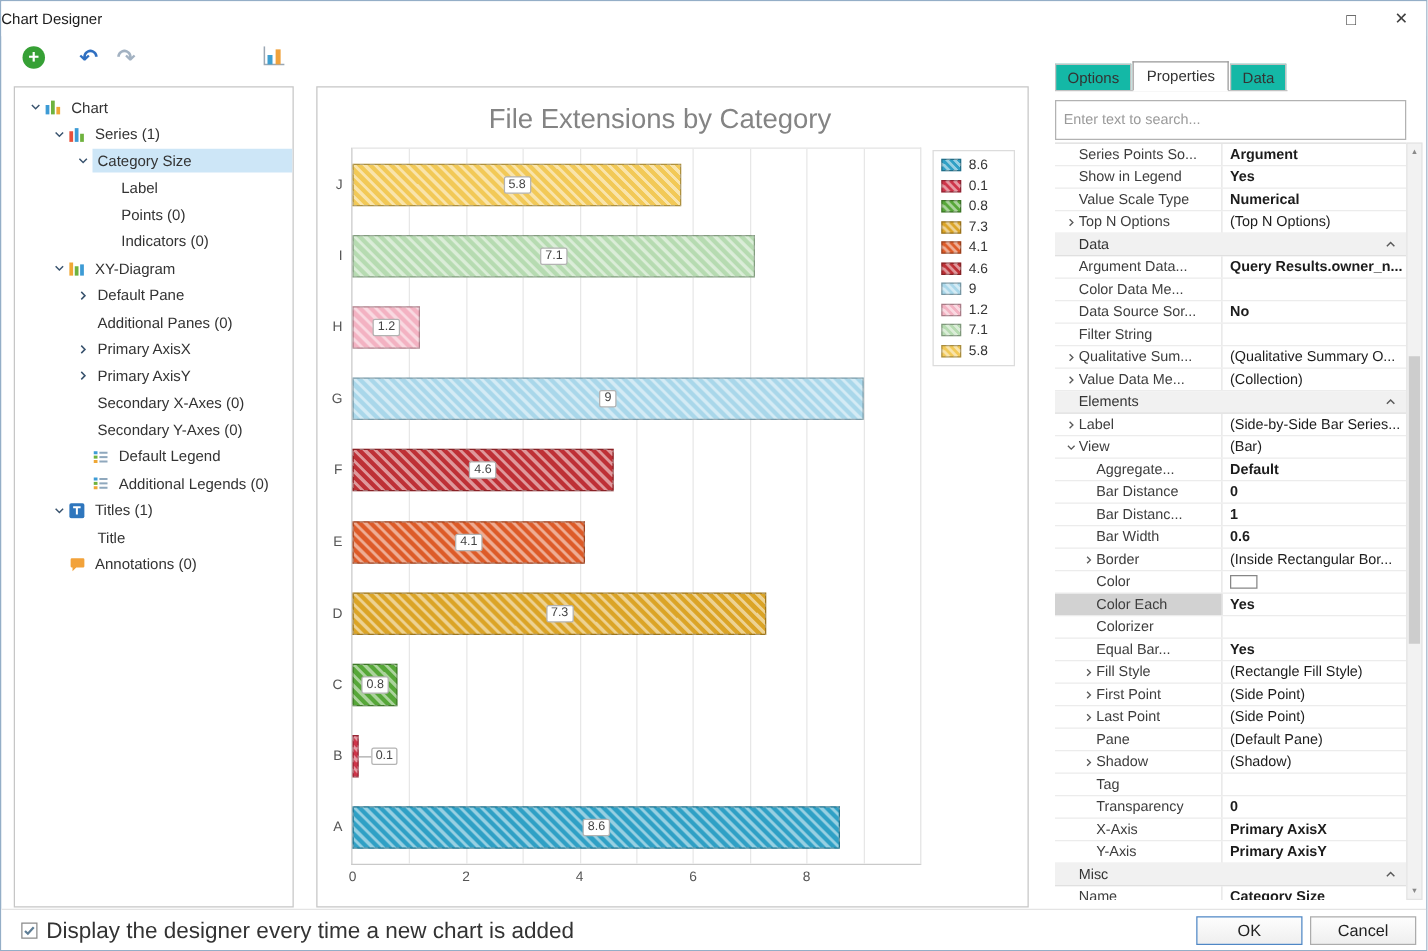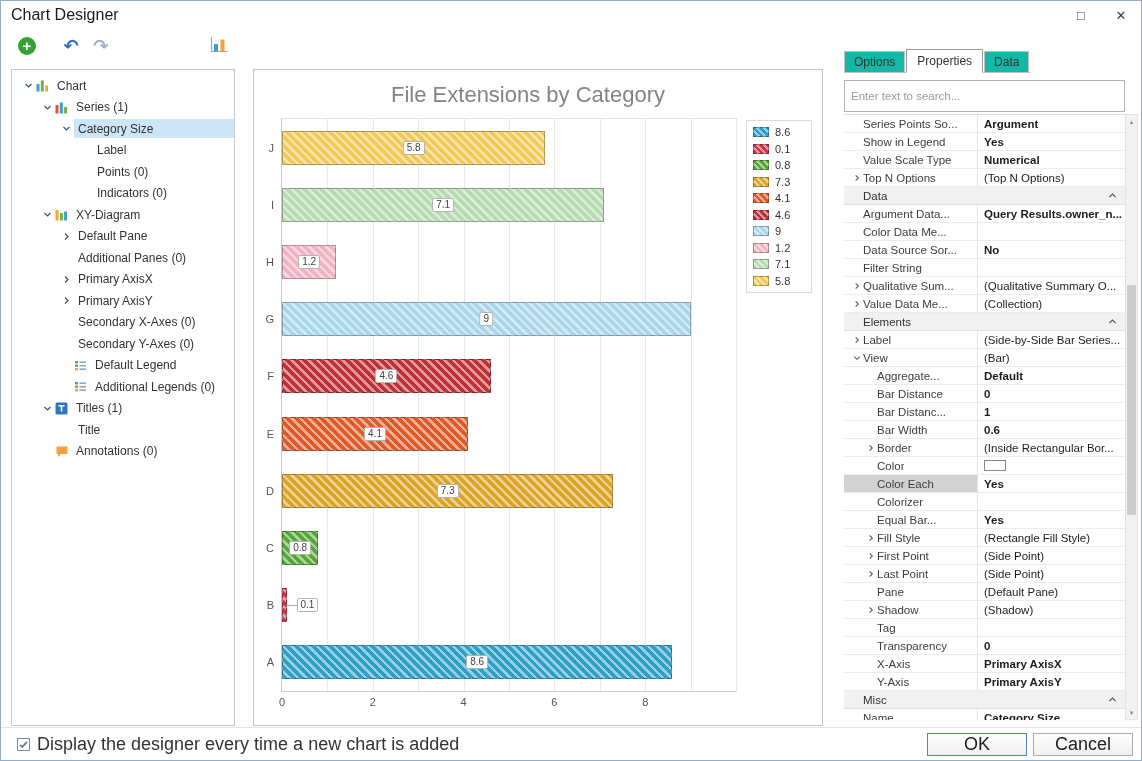--- a/index.html
+++ b/index.html
@@ -1,20 +1,20 @@
 <!DOCTYPE html>
 <html><head>
 <meta charset="utf-8">
 <style>
   *{margin:0;padding:0;box-sizing:border-box}
   body{font-family:"Liberation Sans","DejaVu Sans",sans-serif;background:#d6d6d6}
   .window{position:relative;width:1142px;height:761px;background:#fff;border:1px solid #94aec7;overflow:hidden;font-size:12px;color:#333}
   
   .titlebar{position:absolute;left:0;top:0;right:0;height:28px;background:#fff;display:flex;align-items:center}
-  .title{padding-left:10px;font-size:16px;color:#1b1b1b}
+  .title{padding-left:0;font-size:12px;color:#1b1b1b}
   .win-btns{margin-left:auto;display:flex;height:100%}
   .win-btn{width:40px;display:flex;align-items:center;justify-content:center;font-size:13px;color:#404040;cursor:default}
   
   .toolbar{position:absolute;left:0;top:28px;height:34px;display:flex;align-items:center;padding-left:13px}
   .tb-btn{width:26px;height:26px;display:flex;align-items:center;justify-content:center}
   .add-circle{display:inline-block;width:18px;height:18px;border-radius:50%;background:#36a035;color:#fff;font-size:15px;line-height:17px;text-align:center;font-weight:bold}
   .undo-glyph{font-size:18px;color:#2f6fc1;font-weight:bold}
   .redo-glyph{font-size:18px;color:#a3b2c2;font-weight:bold}
   .tb-gap1{margin-left:18px}
   .tb-gap2{margin-left:4px}
@@ -63,21 +63,21 @@
   .sb-arrow{font-size:6px;color:#8a8a8a;height:13px;width:100%;display:flex;align-items:center;justify-content:center}
   .sb-thumb{position:absolute;left:1px;right:1px;top:170px;height:230px;background:#cdcdcd}
   
   .footer{position:absolute;left:0;right:0;bottom:0;height:33px;border-top:1px solid #e4e4e4;display:flex;align-items:center;padding:0 8px;background:#fff}
   .checkbox-wrap{display:flex;align-items:center;gap:7px;padding-left:8px}
   .checkbox{width:13px;height:13px;border:1px solid #8a8a8a;background:#fff;display:flex;align-items:center;justify-content:center}
   .checkbox svg{display:none}
   .checkbox.checked svg{display:block}
   .footer-label{font-size:18px;color:#333}
   .btns{margin-left:auto;display:flex;gap:6px}
-  .btn{width:100px;height:23px;border:1px solid #acacac;background:linear-gradient(#fdfdfd,#efefef);font-size:18px;color:#222;font-family:inherit;cursor:default}
+  .btn{width:85px;height:23px;border:1px solid #acacac;background:linear-gradient(#fdfdfd,#efefef);font-size:13px;color:#222;font-family:inherit;cursor:default}
   .btn.ok{border-color:#4f87c5}
 </style>
 </head>
 <body>
 
 <div class="window">
 
   <div class="titlebar">
     <span class="title">Chart Designer</span>
     <div class="win-btns">

